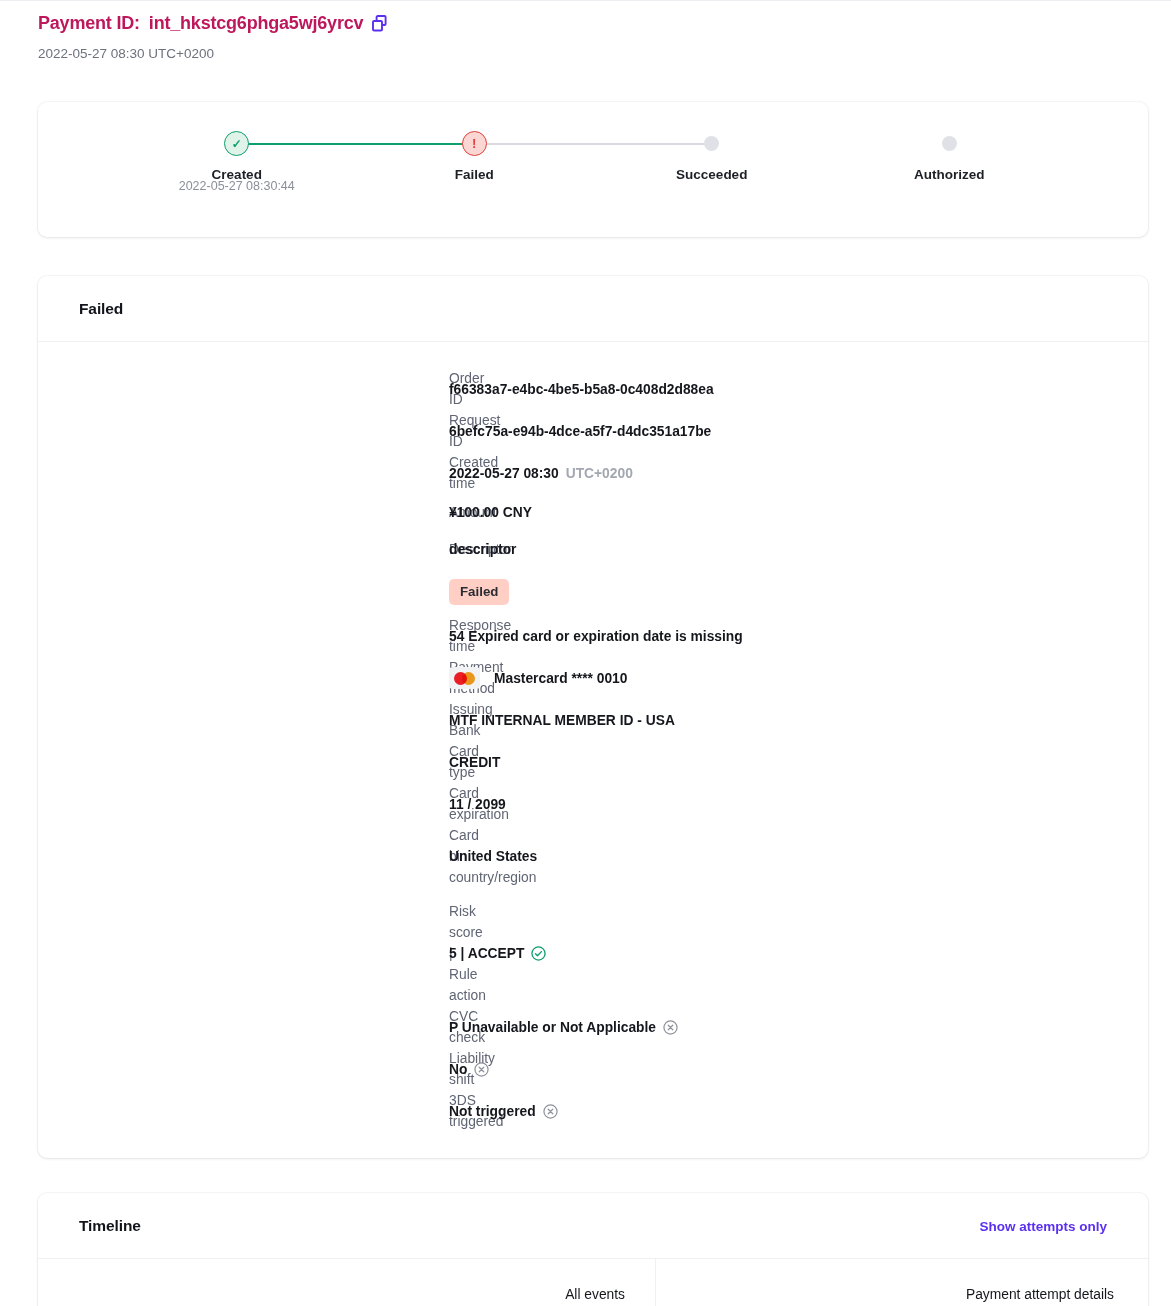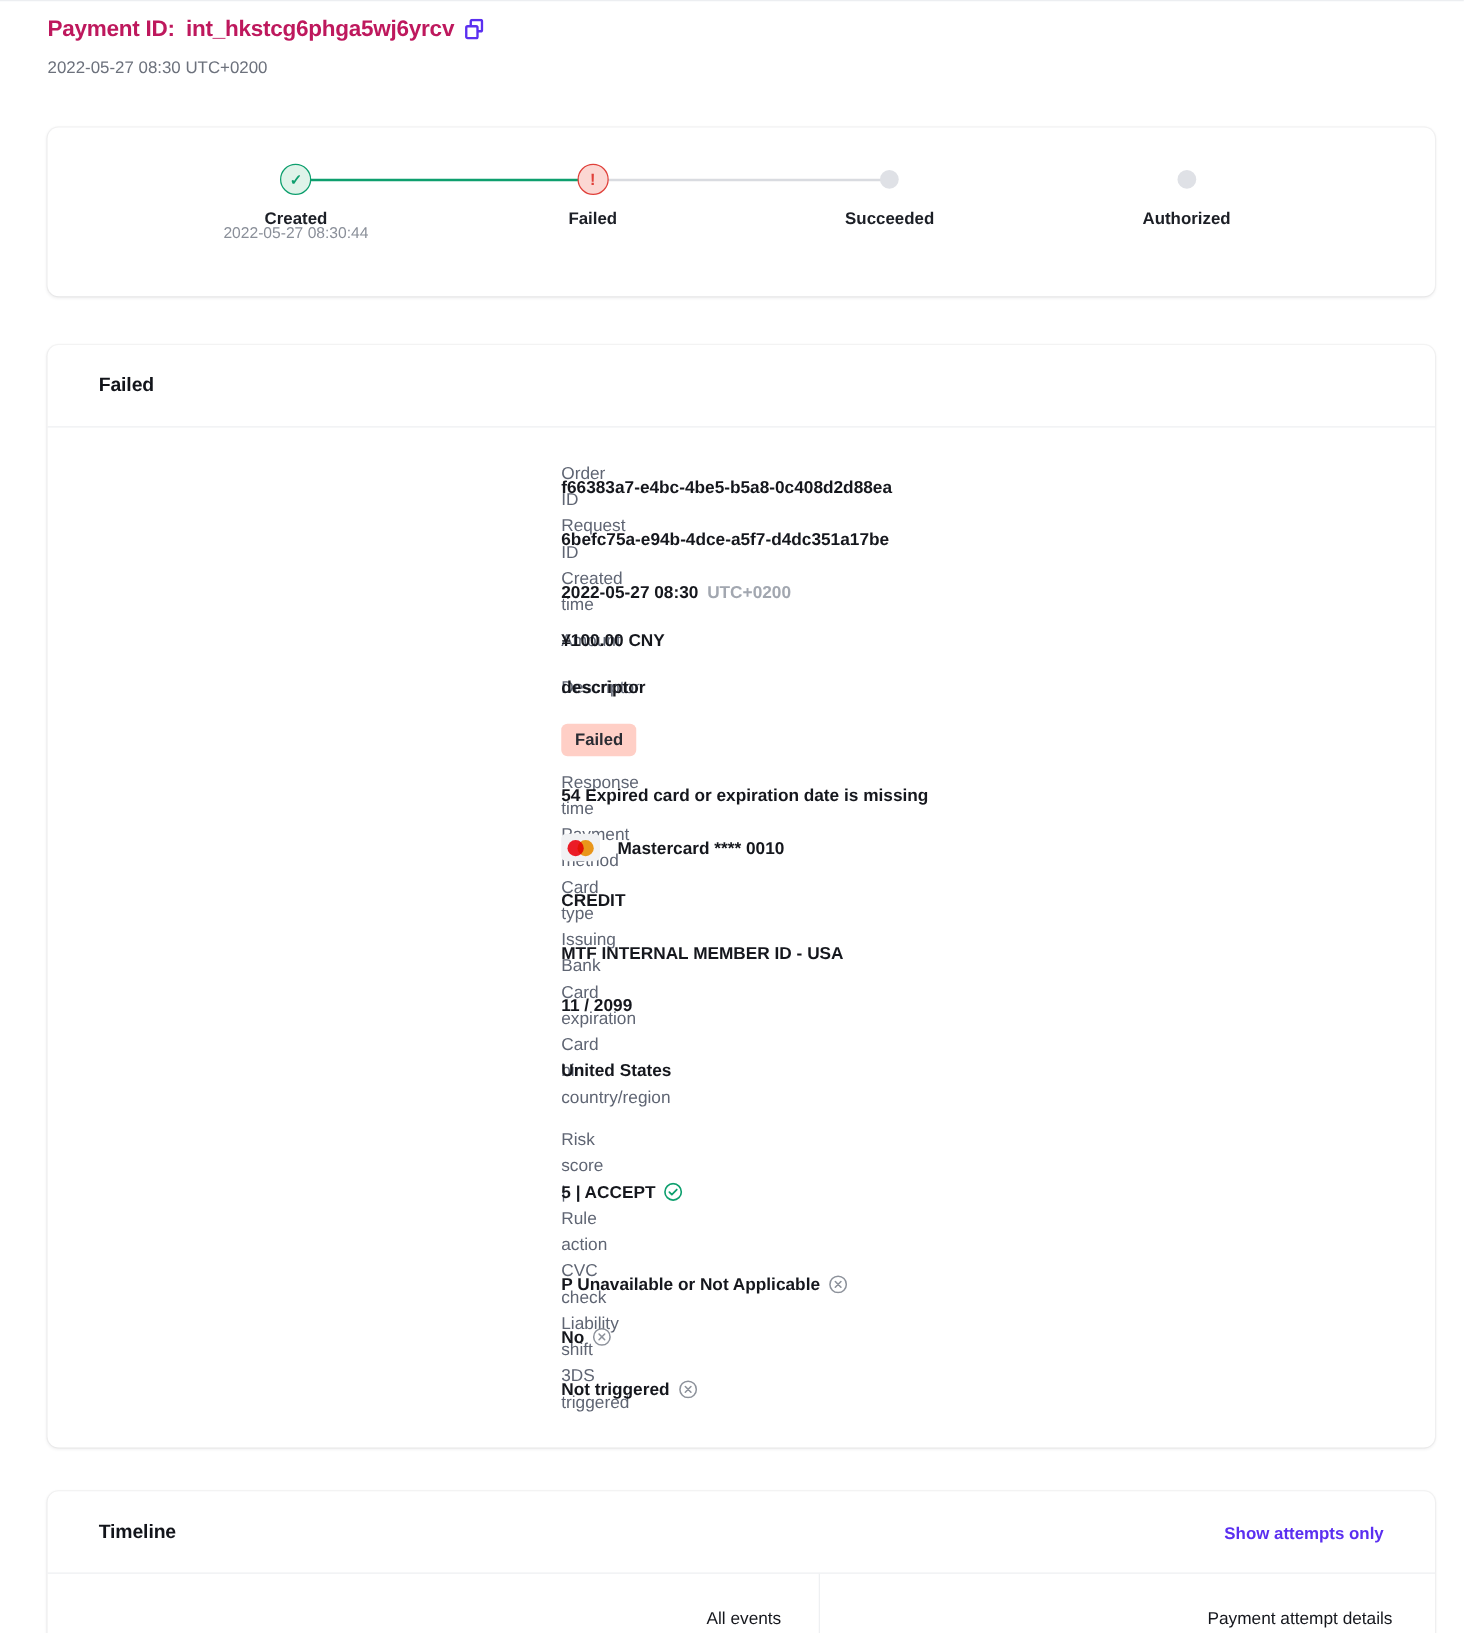--- a/index.html
+++ b/index.html
@@ -319,30 +319,30 @@
       <div class="dvalue">
         <span class="mc-logo">
           <span class="c c-red"></span>
           <span class="c c-orange"></span>
         </span>
         <span style="margin-left:7px">Mastercard  **** 0010</span>
       </div>
     </div>
 
     <div class="drow">
+      <div class="dlabel">Issuing Bank</div>
+      <div class="dvalue">
+          <span>MTF INTERNAL MEMBER ID - USA</span>
+        </div>
+    </div>
+
+    <div class="drow">
       <div class="dlabel">Card type</div>
       <div class="dvalue">
           <span>CREDIT</span>
-        </div>
-    </div>
-
-    <div class="drow">
-      <div class="dlabel">Issuing Bank</div>
-      <div class="dvalue">
-          <span>MTF INTERNAL MEMBER ID - USA</span>
         </div>
     </div>
 
     <div class="drow">
       <div class="dlabel">Card expiration</div>
       <div class="dvalue">
           <span>11 / 2099</span>
         </div>
     </div>
 

